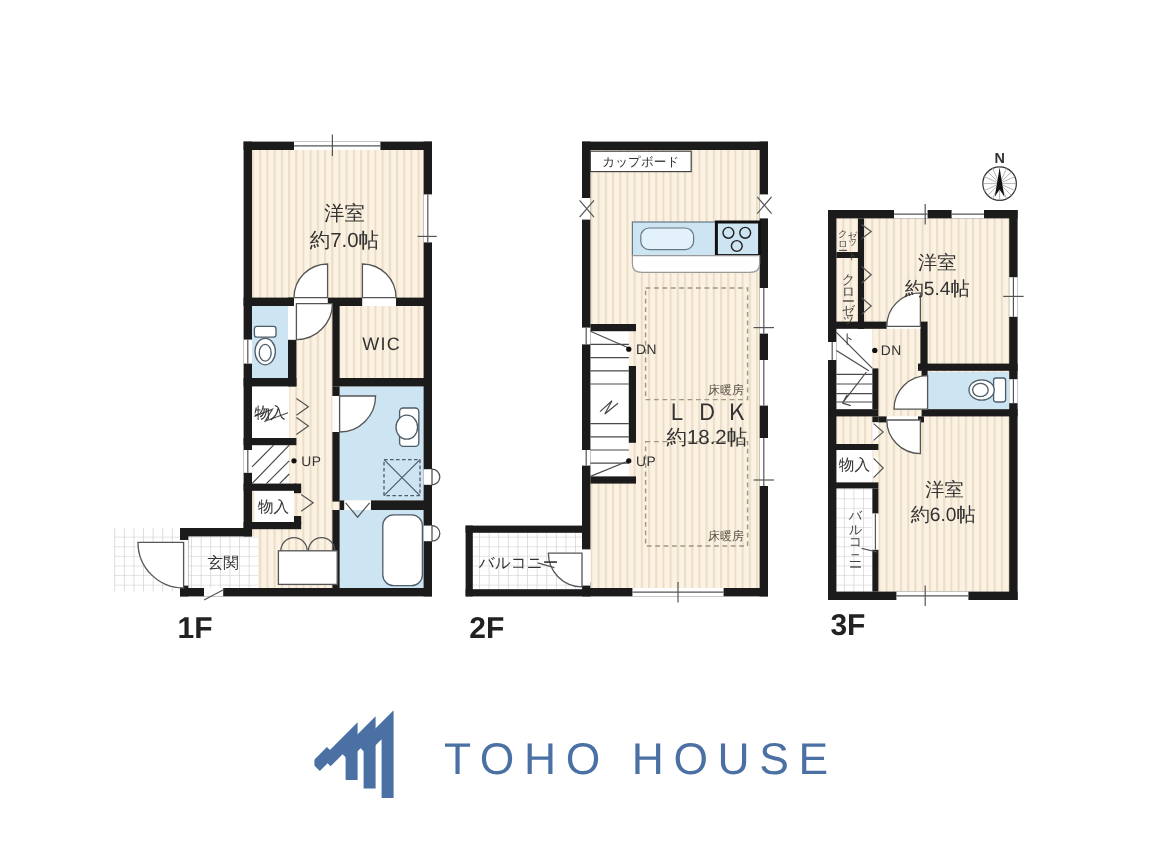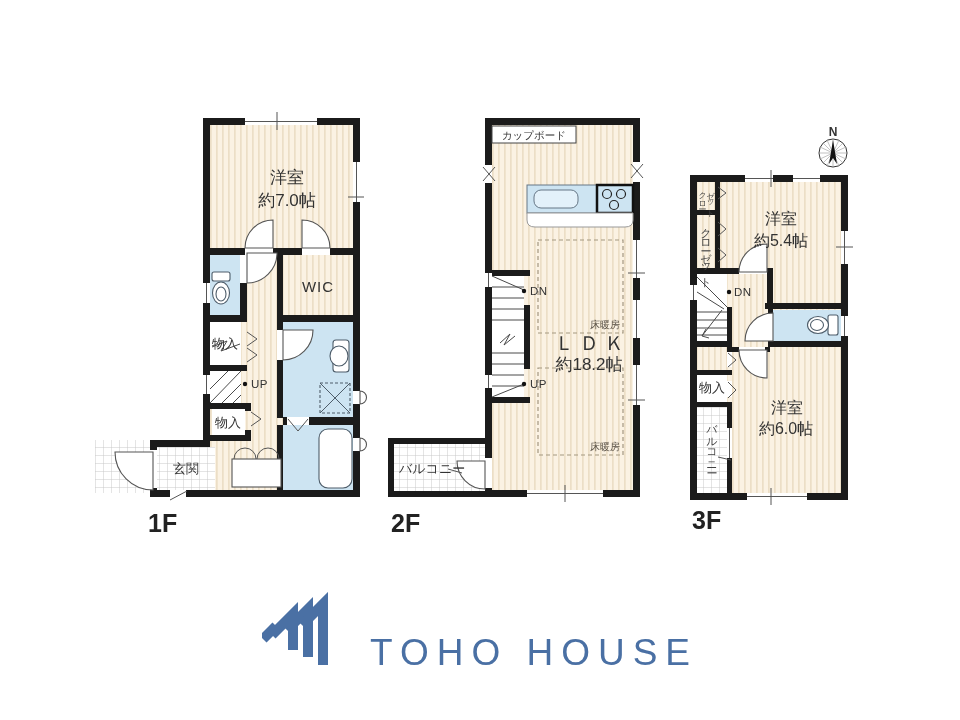--- a/index.html
+++ b/index.html
@@ -20,21 +20,21 @@
   .vtiny{font-size:8px;fill:#444;}
   .vmid{font-size:11px;fill:#444;}
   .compassN{font-size:12px;font-weight:bold;}
   .wall{fill:#1b1b1b;}
   .win{fill:#ffffff;}
   .thin{stroke:#555;stroke-width:1;fill:none;}
   .door{fill:#ffffff;stroke:#555;stroke-width:1.1;}
   .fixt{fill:#ffffff;stroke:#4e5d6a;stroke-width:1.1;}
   .dash{fill:none;stroke:#a39780;stroke-width:1.2;stroke-dasharray:4 3;}
   .stair{stroke:#4a4a4a;stroke-width:1;fill:none;}
-  .logo-row{position:absolute;left:0;top:592px;width:960px;display:flex;align-items:flex-end;justify-content:center;gap:16px;}
+  .logo-row{position:absolute;left:0;top:592px;width:960px;display:flex;align-items:center;justify-content:center;gap:16px;}
   .logo-text{font-size:37px;letter-spacing:8px;color:#4A70A4;font-weight:400;}
 </style>
 </head>
 <body>
 <div id="stage">
 
 
 
 <svg width="960" height="560" viewBox="0 0 960 560">
   <defs>

